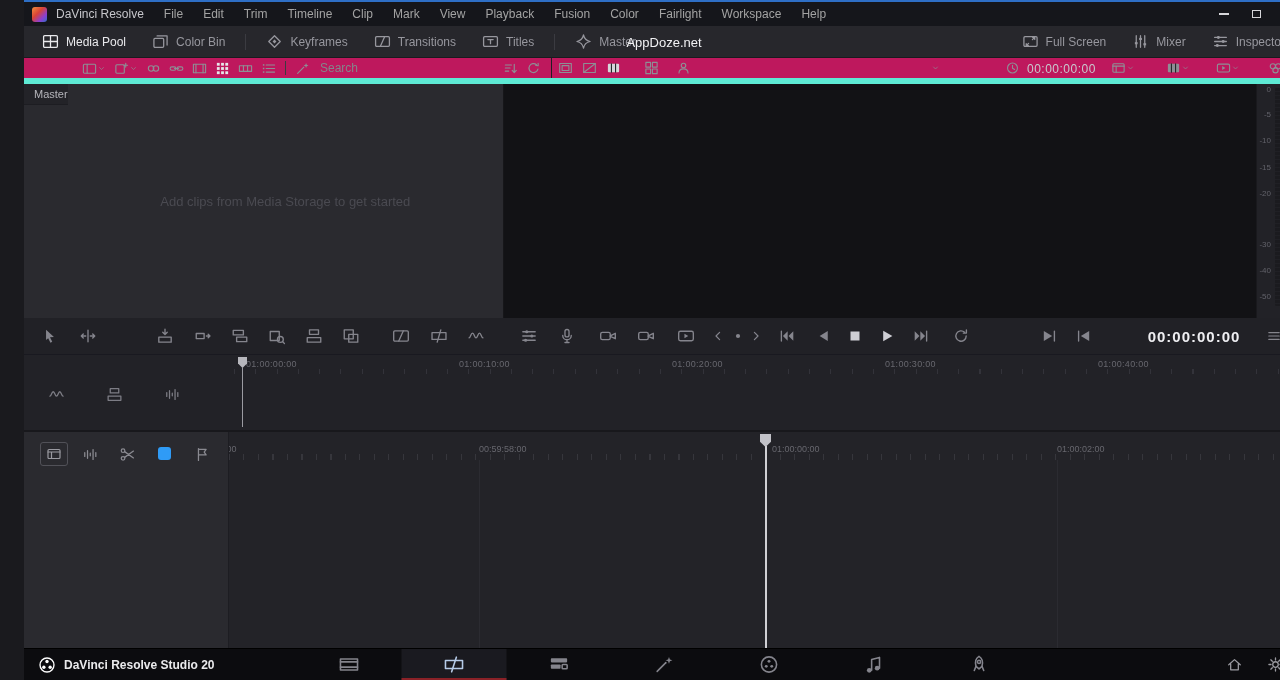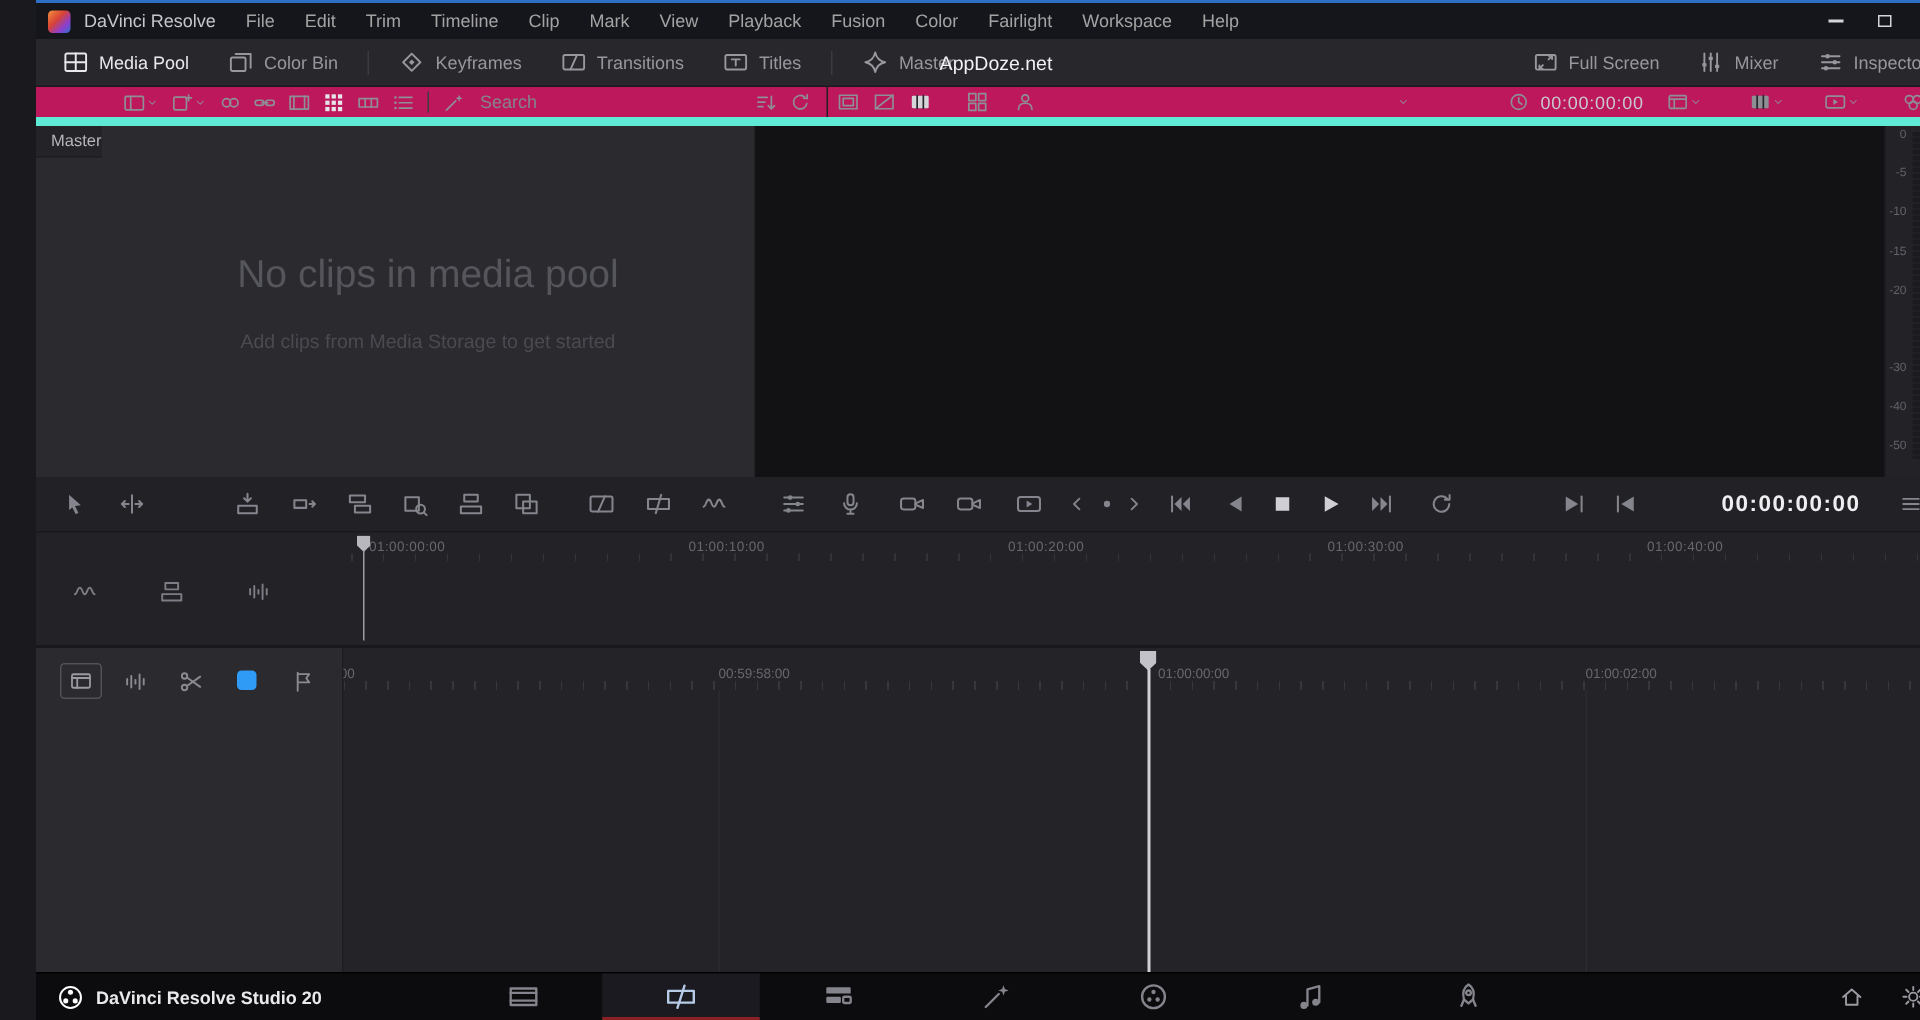--- a/index.html
+++ b/index.html
@@ -664,21 +664,20 @@
         </span>
     </div>
   </div>
 
   <div class="main">
     <section class="media-pool">
       <div class="bin-bar">
         <span>Master</span>
       </div>
       <div class="empty">
-        <div class="empty-title">No clips in media pool</div>
         <div class="empty-sub">Add clips from Media Storage to get started</div>
       </div>
     </section>
     <section class="viewer"></section>
     <aside class="meter">
       <span class="mlabel" style="top:2px">0</span>
       <span class="mlabel" style="top:27px">-5</span>
       <span class="mlabel" style="top:53px">-10</span>
       <span class="mlabel" style="top:80px">-15</span>
       <span class="mlabel" style="top:106px">-20</span>

